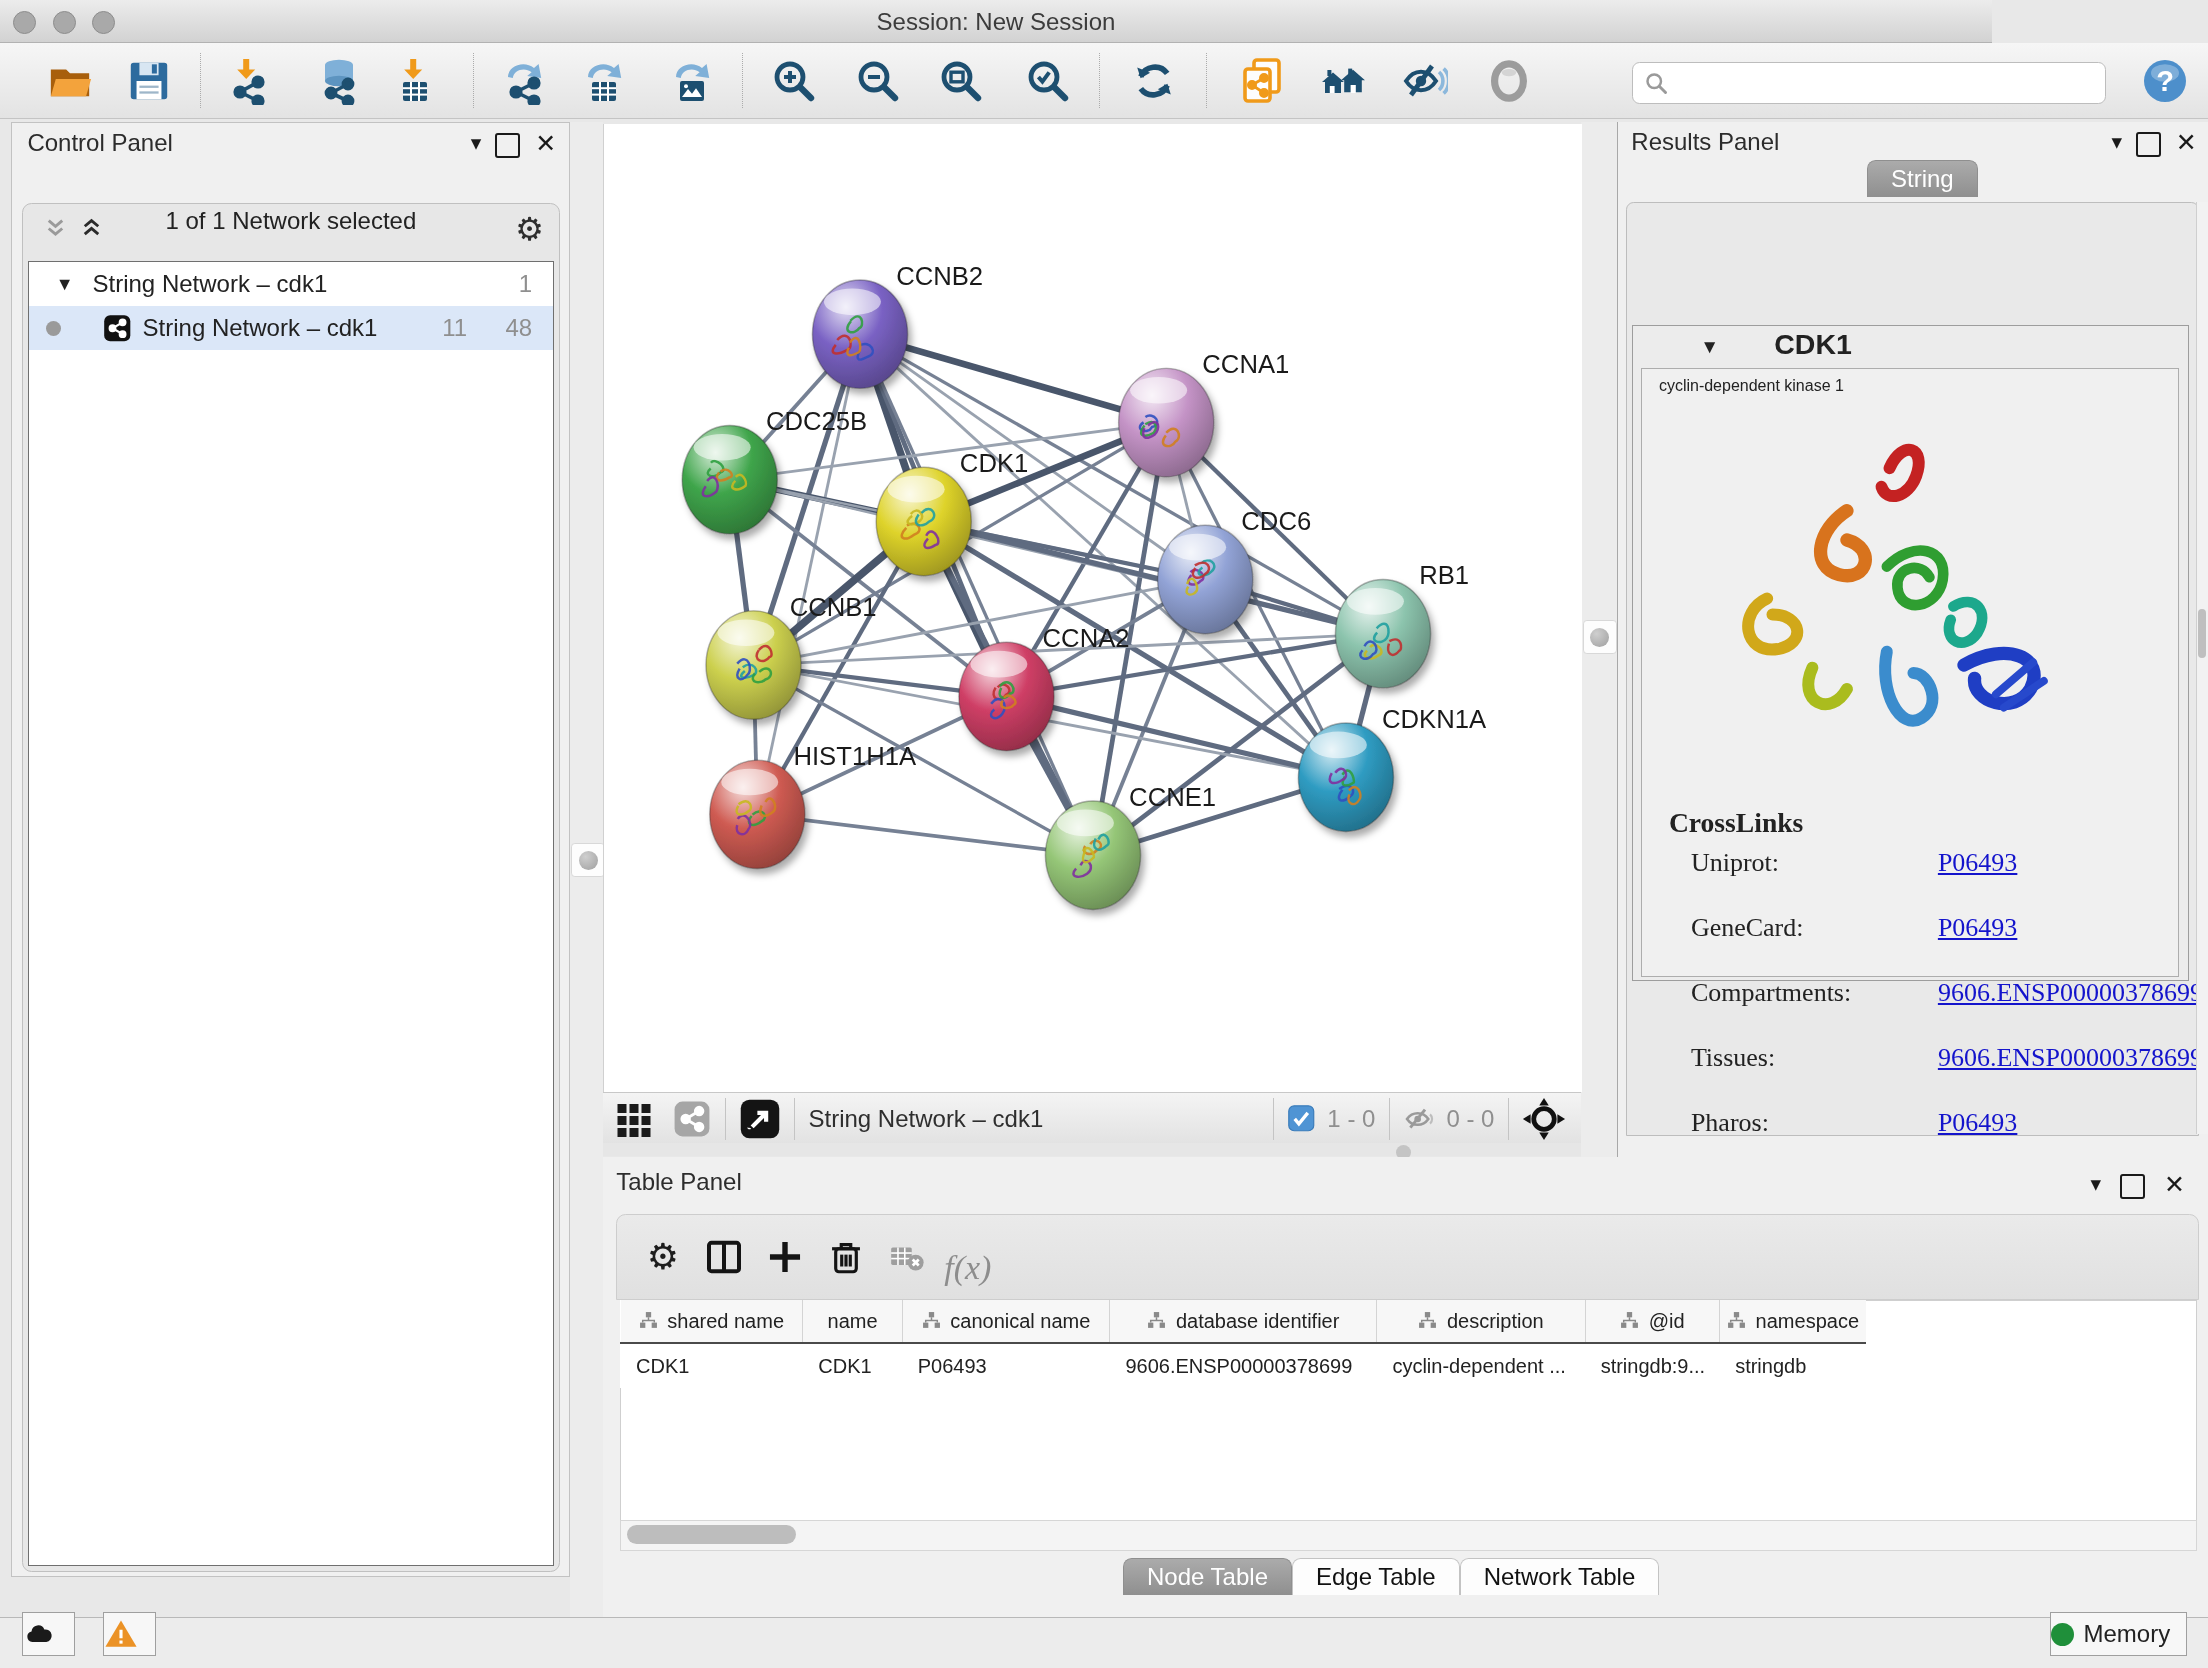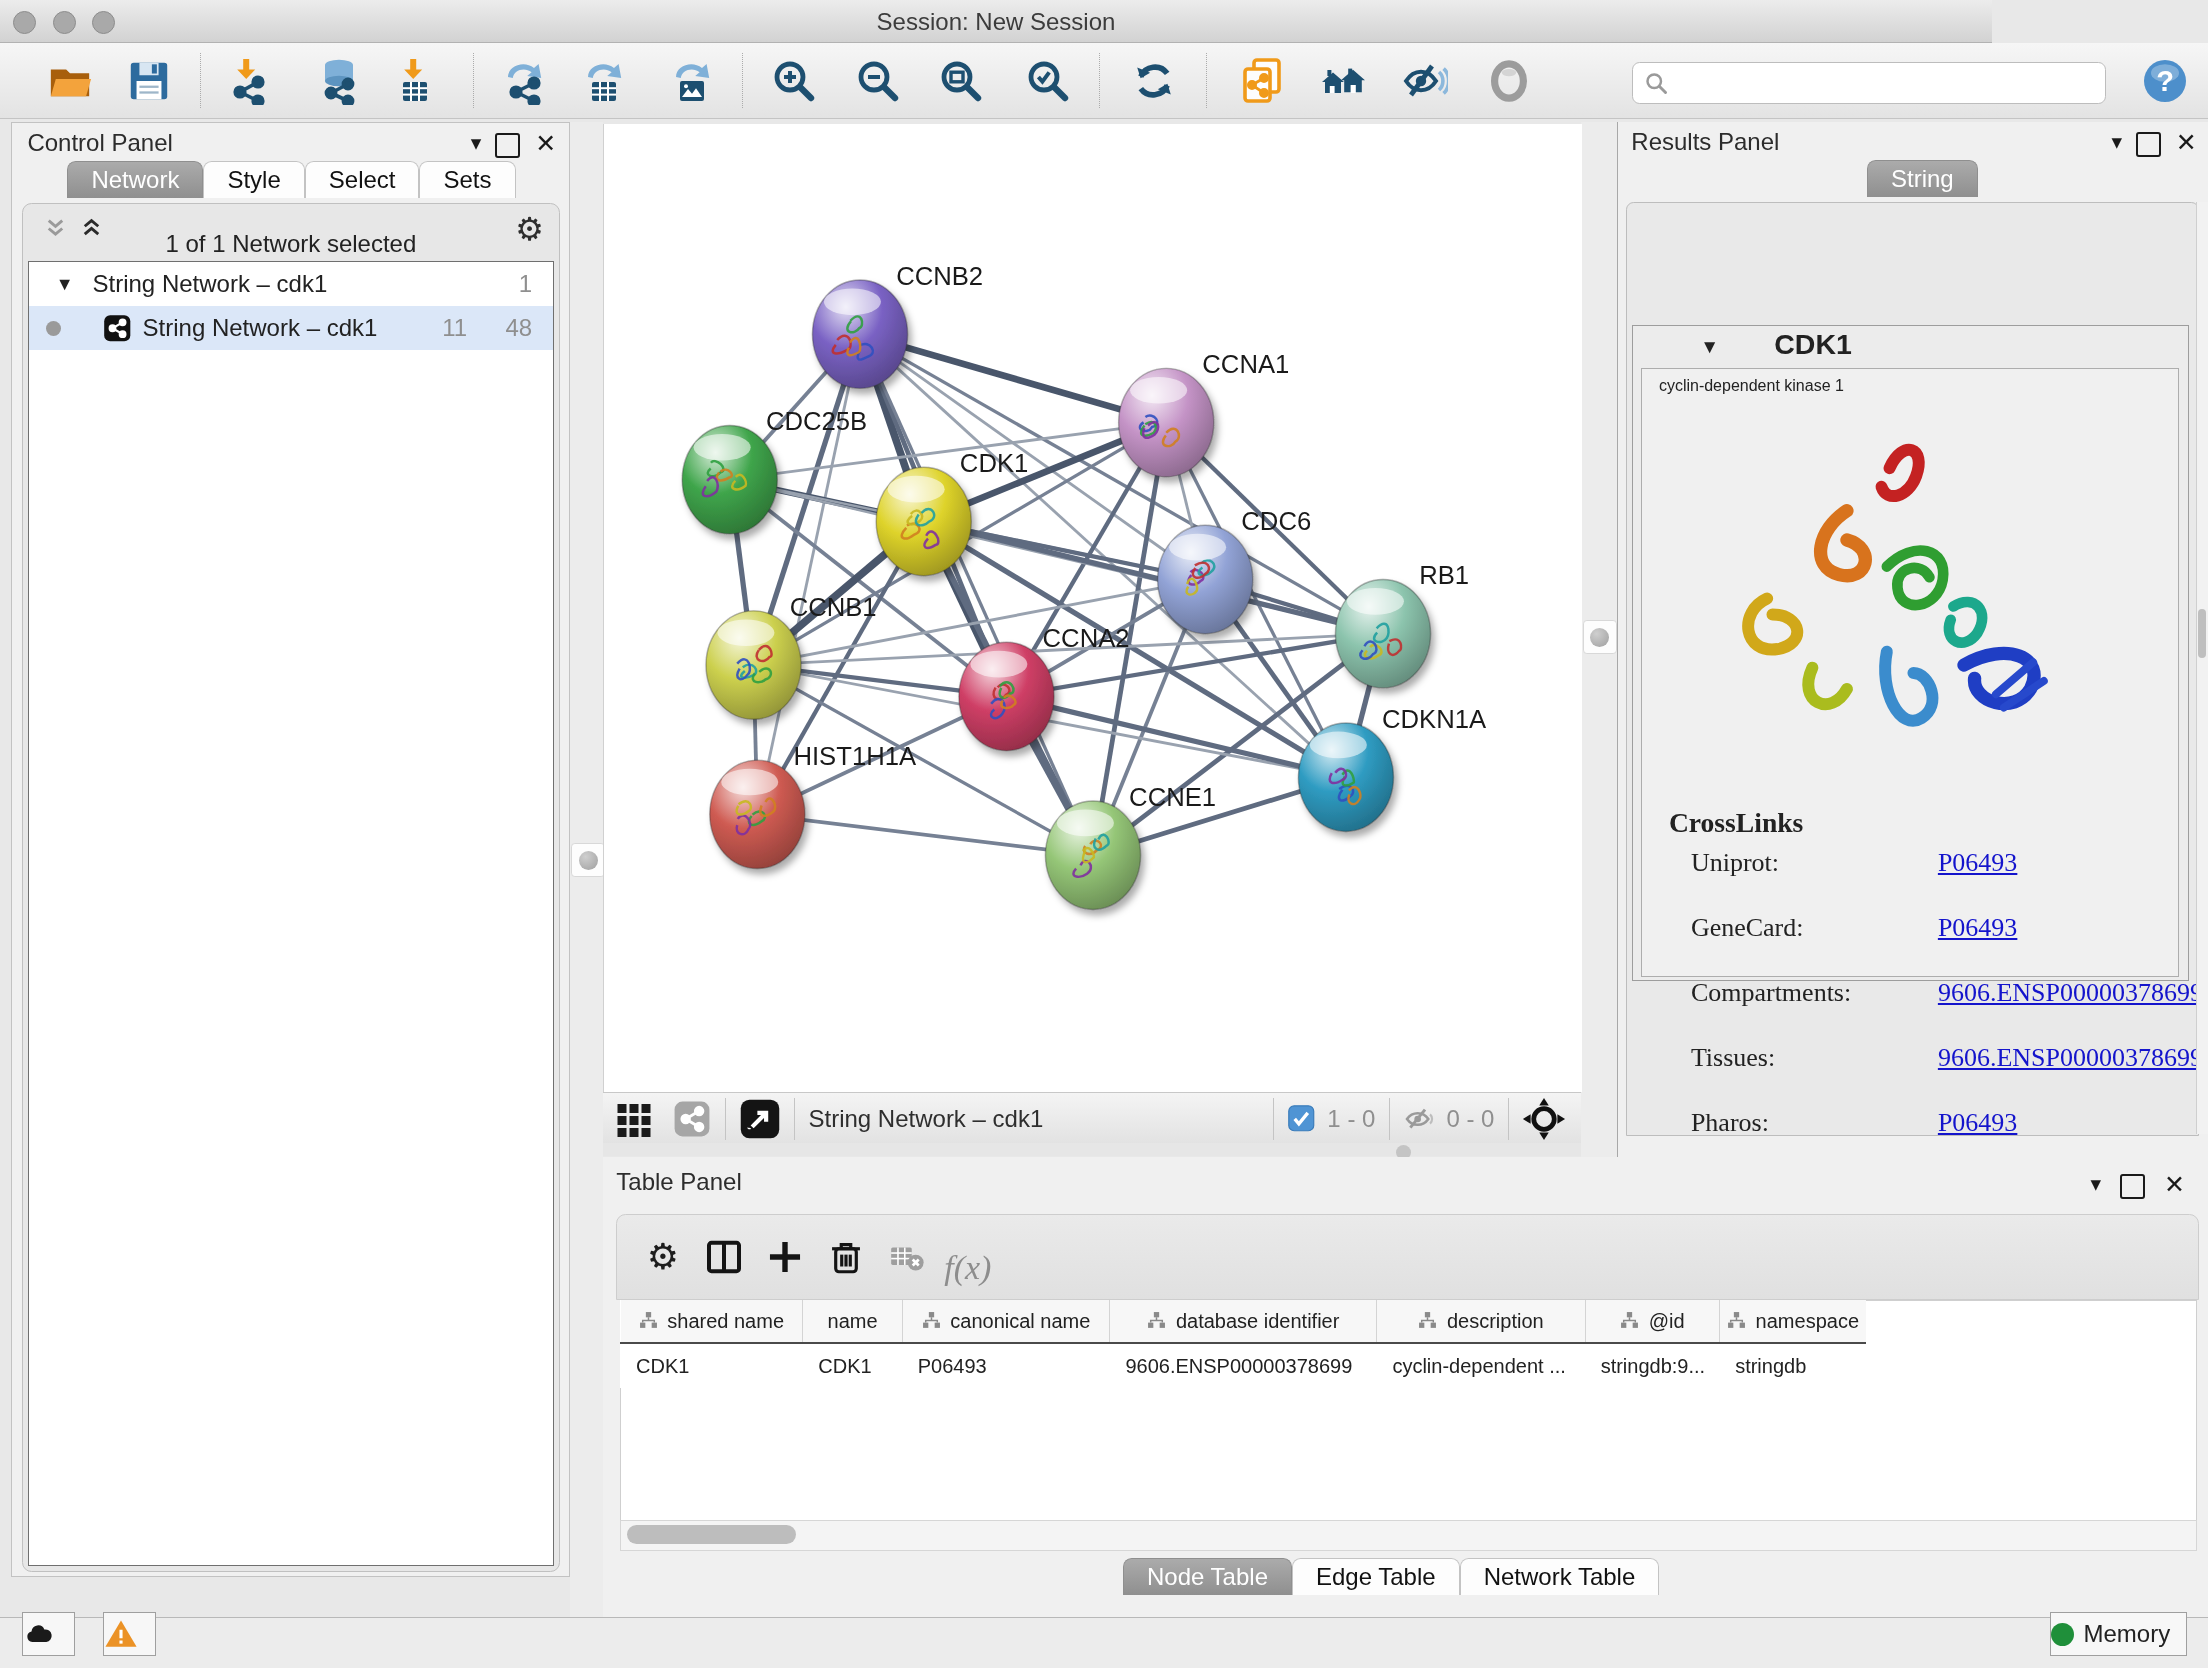--- a/index.html
+++ b/index.html
@@ -281,39 +281,38 @@
           <text x="12" y="17.2" text-anchor="middle" font-size="14.5" font-weight="bold" fill="#fff" font-family="Liberation Sans,sans-serif">?</text>
         </svg>
       </div>
   </div>
 
   <div class="abs" id="control-panel">
     <div style="position:absolute;left:15px;top:5.7px" class="panel-title">Control Panel</div>
     <div style="position:absolute;right:88px;top:7.6px" class="wc wc-min">▾</div>
     <div style="position:absolute;right:49px;top:9.5px" class="wc wc-box"></div>
     <div style="position:absolute;right:13.3px;top:5.7px" class="wc wc-x">✕</div>
-    <div class="tabrow" id="cp-tabs" style="position:absolute;left:55px;top:38px"><span class="tab sel">Network</span><span class="tab">Style</span><span class="tab">Select</span><span class="tab">Sets</span></div>
     <div id="cp-content">
       <div style="position:absolute;left:19px;top:11.4px">
         <svg width="27" height="27" viewBox="0 0 24 24">
             <g fill="none" stroke="#9a9a9a" stroke-width="2.6">
               <path d="M6 5l6 5 6-5"></path>
               <path d="M6 12l6 5 6-5"></path>
             </g>
           </svg>
         </div>
       <div style="position:absolute;left:55px;top:11.4px">
         <svg width="27" height="27" viewBox="0 0 24 24">
             <g fill="none" stroke="#2a2a2a" stroke-width="2.6">
               <path d="M6 10l6-5 6 5"></path>
               <path d="M6 17l6-5 6 5"></path>
             </g>
           </svg>
         </div>
-      <div style="position:absolute;left:0;right:0;top:26px;text-align:center;font-size:24px">1 of 1 Network selected</div>
+      <div style="position:absolute;left:0;right:0;top:3px;text-align:center;font-size:24px">1 of 1 Network selected</div>
       <div style="position:absolute;right:15px;top:5.7px;font-size:32px;color:#2e2e2e">⚙</div>
       <div id="cp-tree">
         <div class="tree-row">
           <span style="margin-left:27px;font-size:18px">▼</span>
           <span style="margin-left:19px">String Network – cdk1</span>
           <span class="cnt" style="position:absolute;right:21px">1</span>
         </div>
         <div class="tree-row sel">
           <span style="margin-left:17px;width:15px;height:15px;border-radius:50%;background:#9a9a9a;display:inline-block"></span>
           <svg style="margin-left:42px" width="28.5" height="28.5" viewBox="0 0 24 24">

